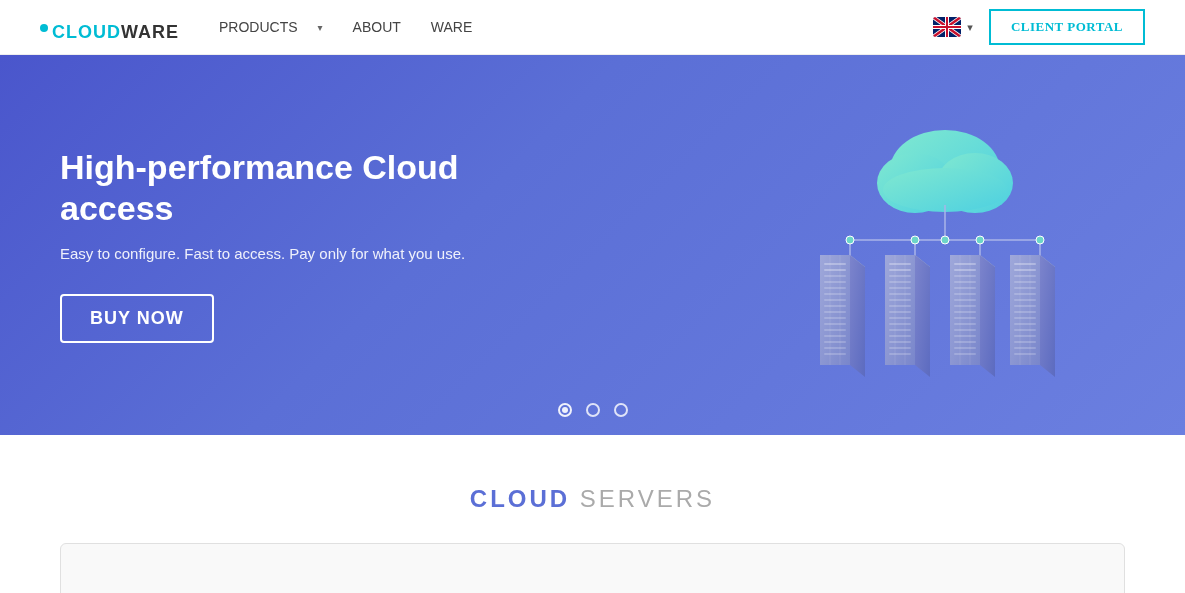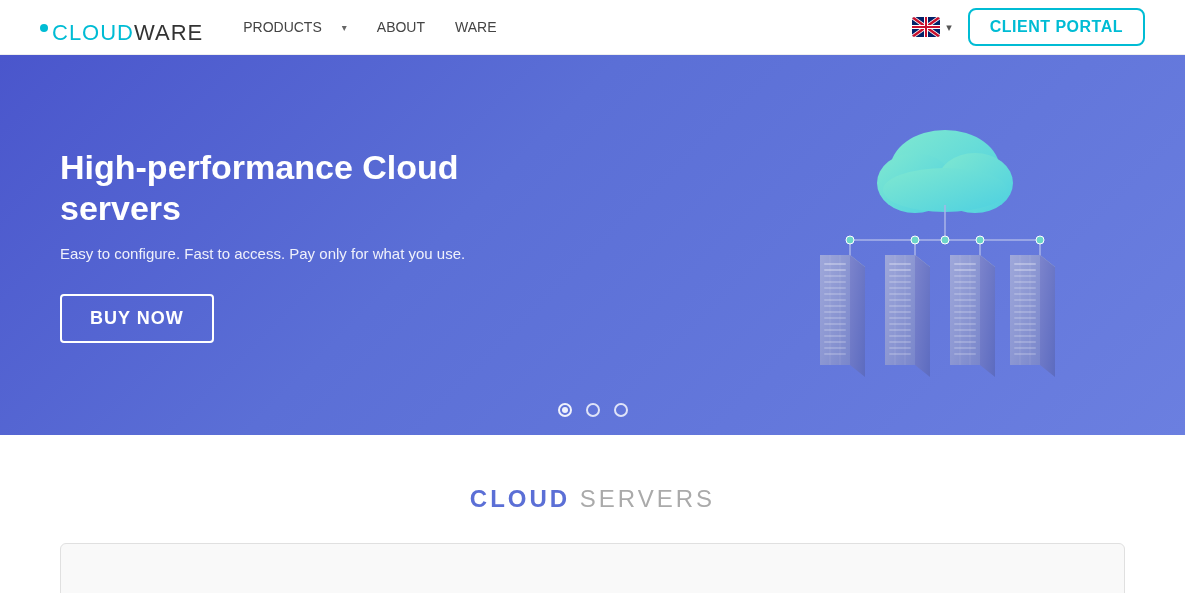--- a/index.html
+++ b/index.html
@@ -10,39 +10,40 @@
       display: flex;
       align-items: center;
       justify-content: space-between;
       padding: 0 40px;
       height: 55px;
       background: #fff;
       border-bottom: 1px solid #eee;
     }
     .navbar-left { display: flex; align-items: center; gap: 40px; }
     .logo { display: flex; align-items: center; gap: 4px; }
-    .logo-text { font-size: 22px; font-weight: 400; letter-spacing: 1px; color: #333; margin-top: 11px; }
+    .logo-text { font-size: 18px; font-weight: 700; letter-spacing: 1px; color: #333; margin-top: 11px; }
     .logo-text span { color: #00bcd4; }
     .logo-dot { width: 8px; height: 8px; background: #00bcd4; border-radius: 50%; margin-top: 2px; }
     .nav-links { display: flex; align-items: center; gap: 30px; }
     .nav-link { font-size: 14px; font-weight: 500; color: #444; text-decoration: none; cursor: pointer; }
     .nav-link-dropdown { display: flex; align-items: center; gap: 20px; }
     .dropdown-arrow { font-size: 10px; color: #666; }
     .navbar-right { display: flex; align-items: center; gap: 16px; }
     .lang-selector { display: flex; align-items: center; gap: 6px; cursor: pointer; }
     .client-portal-btn {
       padding: 8px 20px;
       border: 2px solid #00bcd4;
-      border-radius: 8px;
+      border-radius: 0;
       background: transparent;
       color: #00bcd4;
-      font-size: 16px;
+      font-size: 13px;
       font-weight: 600;
       letter-spacing: 0.5px;
       cursor: pointer;
+      font-family: Liberation Serif, serif;
     }
 
     
     .hero {
       position: relative;
       background: linear-gradient(135deg, #4a56cc 0%, #5b6fd6 40%, #6b7fe0 100%);
       height: 380px;
       display: flex;
       align-items: center;
       overflow: hidden;
@@ -187,21 +188,21 @@
     </div>
 
     <button class="client-portal-btn">
       <span>CLIENT PORTAL</span>
     </button>
   </div>
 </nav>
 
 <section class="hero">
   <div class="hero-content">
-    <h1 class="hero-title">High-performance Cloud servers</h1>
+    <h1 class="hero-title">High-performance Cloud access</h1>
     <p class="hero-subtitle">Easy to configure. Fast to access. Pay only for what you use.</p>
     <button class="buy-now-btn">
       <span>BUY NOW</span>
     </button>
   </div>
 
   <div class="hero-illustration">
     <svg viewBox="0 0 320 300" width="320" height="300">
 
       <defs>

